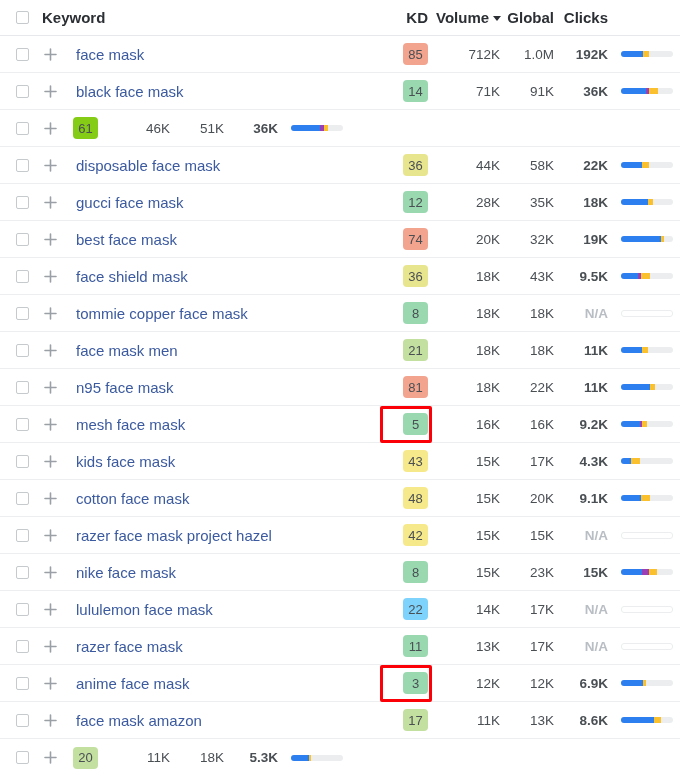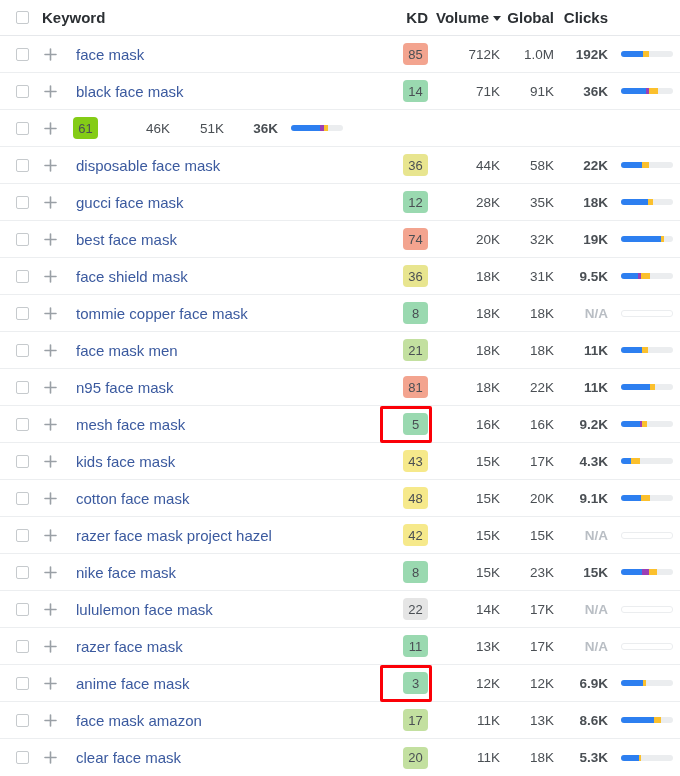--- a/index.html
+++ b/index.html
@@ -333,21 +333,21 @@
             <svg class="plus-icon" width="13" height="13" viewBox="0 0 13 13" aria-hidden="true">
               <path d="M6.5 1 V12 M1 6.5 H12" stroke="#9aa0a6" stroke-width="1.6" stroke-linecap="round"></path>
             </svg>
           </span>
         </div>
         <div class="c-keyword"><a class="kw-link" href="#">face shield mask</a></div>
         <div class="c-kd">
           <span class="kd-badge" style="background:#e8e58f">36</span>
         </div>
         <div class="c-vol">18K</div>
-        <div class="c-global">31K</div>
+        <div class="c-global">43K</div>
         <div class="c-clicks">9.5K</div>
         <div class="c-bar">
           <div class="bar-track">
             <div class="seg" style="width:33%;background:#2d7ff0"></div>
             <div class="seg" style="width:5%;background:#9b3fb5"></div>
             <div class="seg" style="width:17%;background:#fbc02d"></div>
           </div>
         </div>
       </div>
       <div class="row">
@@ -552,21 +552,21 @@
         </div>
         <div class="c-plus">
           <span>
             <svg class="plus-icon" width="13" height="13" viewBox="0 0 13 13" aria-hidden="true">
               <path d="M6.5 1 V12 M1 6.5 H12" stroke="#9aa0a6" stroke-width="1.6" stroke-linecap="round"></path>
             </svg>
           </span>
         </div>
         <div class="c-keyword"><a class="kw-link" href="#">lululemon face mask</a></div>
         <div class="c-kd">
-          <span class="kd-badge" style="background:#e5e5e5">22</span>
+          <span class="kd-badge" style="background:#7dd3fc">22</span>
         </div>
         <div class="c-vol">14K</div>
         <div class="c-global">17K</div>
         <div class="c-clicks na">N/A</div>
         <div class="c-bar">
           <div class="bar-track empty"></div>
         </div>
       </div>
       <div class="row">
         <div class="c-check">
@@ -644,21 +644,20 @@
         <div class="c-check">
           <span class="cbox"></span>
         </div>
         <div class="c-plus">
           <span>
             <svg class="plus-icon" width="13" height="13" viewBox="0 0 13 13" aria-hidden="true">
               <path d="M6.5 1 V12 M1 6.5 H12" stroke="#9aa0a6" stroke-width="1.6" stroke-linecap="round"></path>
             </svg>
           </span>
         </div>
-        <div class="c-keyword"><a class="kw-link" href="#">clear face mask</a></div>
         <div class="c-kd">
           <span class="kd-badge" style="background:#c3e0a0">20</span>
         </div>
         <div class="c-vol">11K</div>
         <div class="c-global">18K</div>
         <div class="c-clicks">5.3K</div>
         <div class="c-bar">
           <div class="bar-track">
             <div class="seg" style="width:34%;background:#2d7ff0"></div>
             <div class="seg" style="width:5%;background:#fbc02d"></div>

